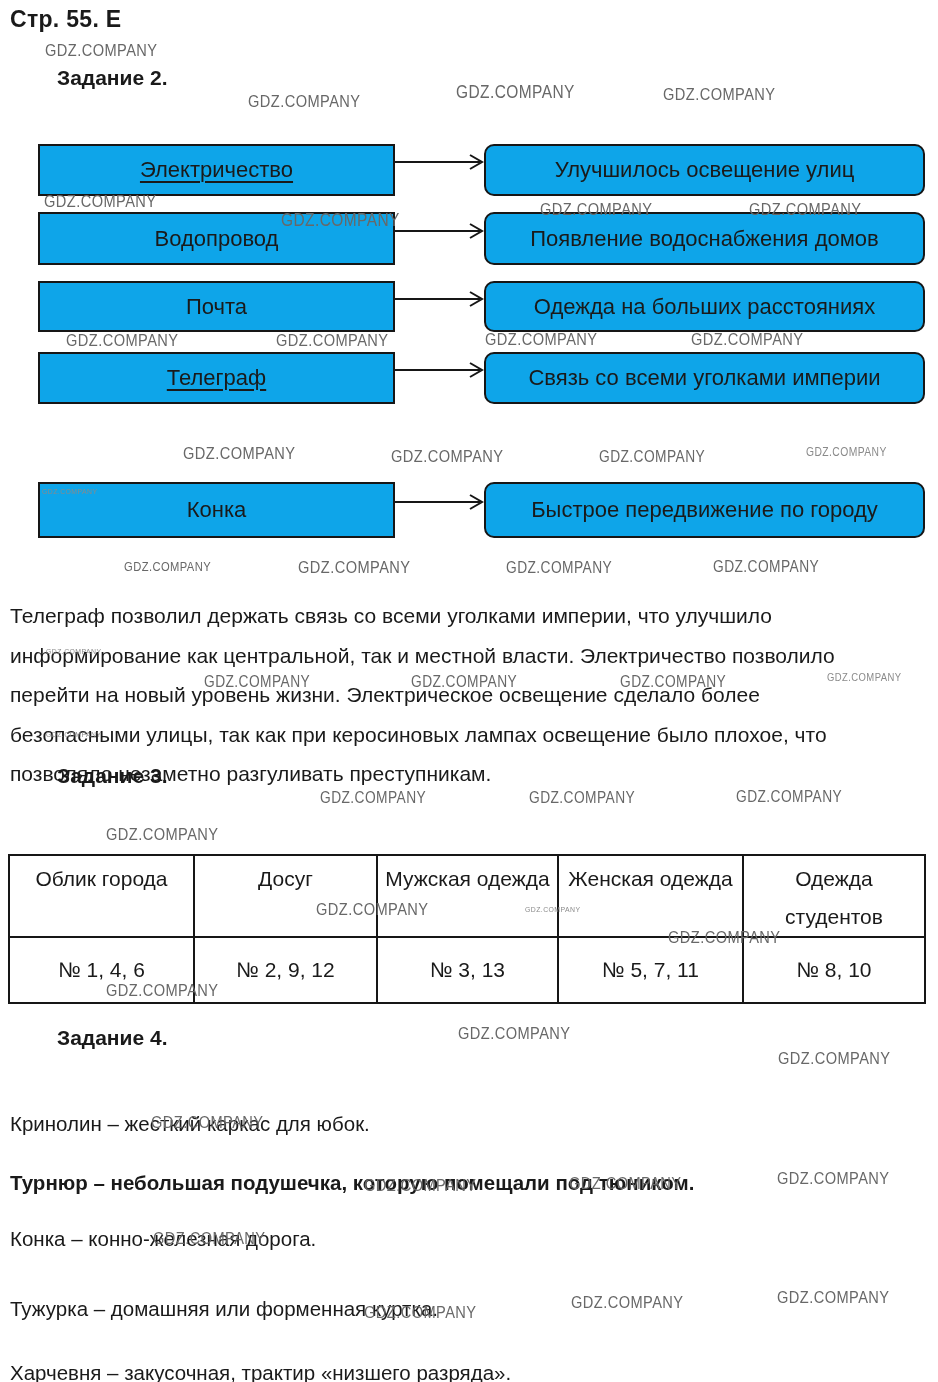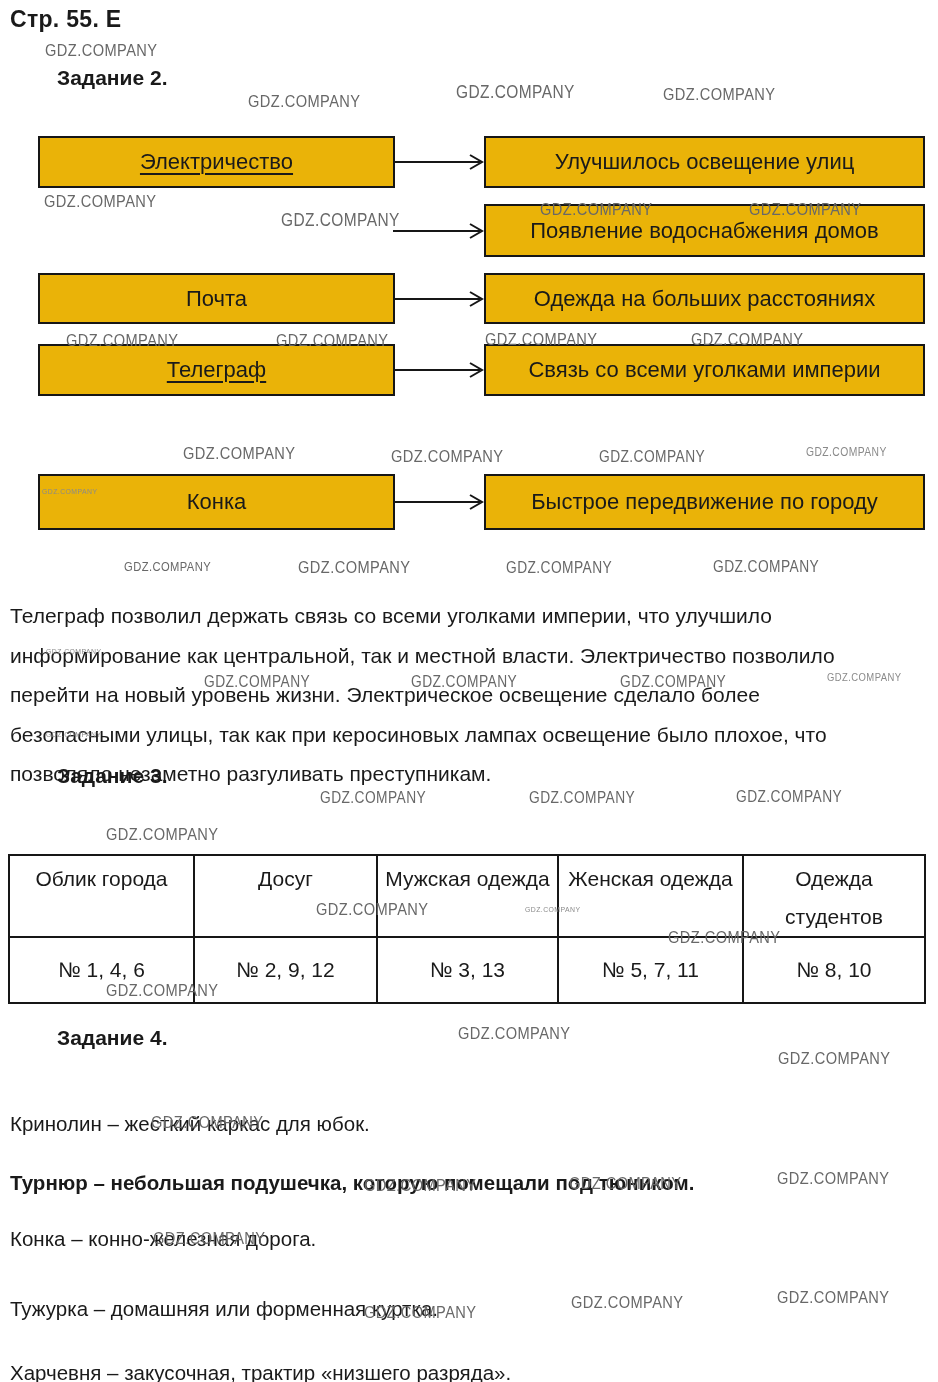--- a/index.html
+++ b/index.html
@@ -21,27 +21,27 @@
     position: absolute; left: 10px;
     font-size: 21px; font-weight: bold; margin-left: 47px;
   }
   .task-heading.t2 { top: 66px; }
   .task-heading.t3 { top: 764px; }
   .task-heading.t4 { top: 1026px; }
 
   
   .flow-row { position: absolute; left: 0; width: 938px; }
   .flow-box {
-    position: absolute; top: 0; height: 100%;
+    position: absolute; top: 8px; height: 100%;
     border: 2px solid #161616; box-sizing: border-box;
     display: flex; align-items: center; justify-content: center;
-    font-size: 22px; text-align: right; background: #eab308;
+    font-size: 22px; text-align: right; background: #0ea5e9;
   }
   .flow-box.cause  { left: 38px;  width: 357px; }
-  .flow-box.effect { left: 484px; width: 441px; }
+  .flow-box.effect { left: 484px; width: 441px; border-radius: 10px; }
   .flow-box.underlined { text-decoration: underline; text-underline-offset: 4px; text-decoration-thickness: 2px; }
   .flow-arrow {
     position: absolute; left: 393px; top: 50%;
     transform: translateY(-50%);
   }
   .flow-arrow line, .flow-arrow path { stroke: #161616; }
 
   
   .answer-para {
     position: absolute; left: 10px; top: 575px; width: 884px;
@@ -93,20 +93,21 @@
   <div class="flow-row" style="top:136px;height:52px">
     <div class="flow-box cause underlined">Электричество</div>
     <svg class="flow-arrow" width="92" height="18" viewBox="0 0 92 18">
       <line x1="0" y1="9" x2="87" y2="9" stroke-width="2" fill="none"></line>
       <path d="M77,2 L89,9 L77,16" stroke-width="2" fill="none"></path>
     </svg>
     <div class="flow-box effect">Улучшилось освещение улиц</div>
   </div>
 
   <div class="flow-row" style="top:204px;height:53px">
+    <div class="flow-box cause">Водопровод</div>
     <svg class="flow-arrow" width="92" height="18" viewBox="0 0 92 18">
       <line x1="0" y1="9" x2="87" y2="9" stroke-width="2" fill="none"></line>
       <path d="M77,2 L89,9 L77,16" stroke-width="2" fill="none"></path>
     </svg>
     <div class="flow-box effect">Появление водоснабжения домов</div>
   </div>
 
   <div class="flow-row" style="top:273px;height:51px">
     <div class="flow-box cause">Почта</div>
     <svg class="flow-arrow" width="92" height="18" viewBox="0 0 92 18">

